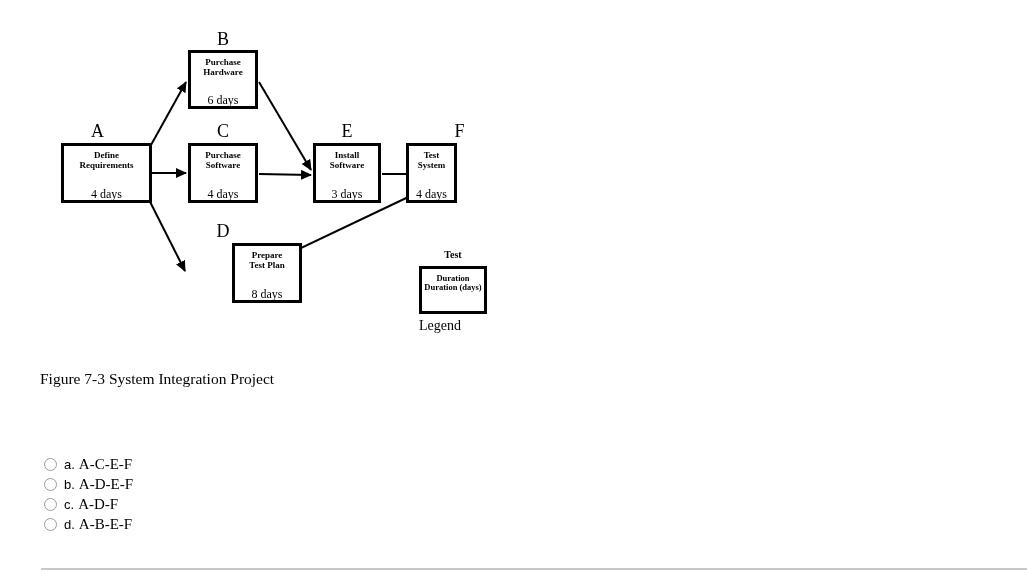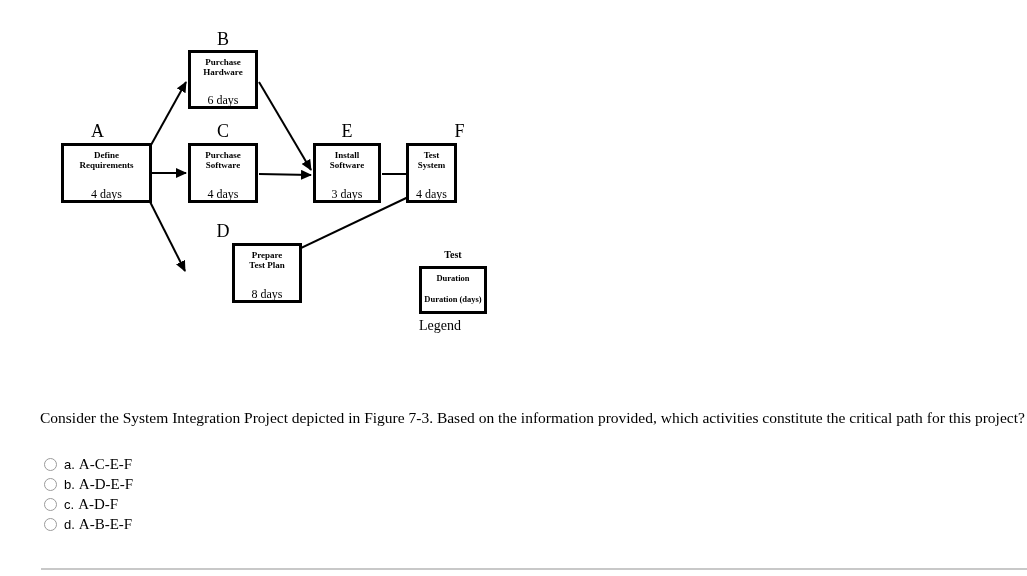--- a/index.html
+++ b/index.html
@@ -62,21 +62,21 @@
     align-items: center;
     text-align: center;
   }
   .legend-row {
     font-weight: bold;
     font-size: 8.5px;
     line-height: 9px;
     font-family: "Liberation Serif", serif;
   }
   .legend-row.top { padding-top: 5px; }
-  .legend-row.bottom { padding-bottom: 7px; }
+  .legend-row.bottom { padding-bottom: 21px; }
   .legend-caption {
     position: absolute;
     font-size: 14px;
     font-family: "Liberation Serif", serif;
   }
   
   .figure-caption {
     position: absolute;
     left: 40px;
     top: 370px;
@@ -181,21 +181,21 @@
     <div class="node-duration">4 days</div>
   </div>
 
   <div class="legend-title" style="left:419px; top:249px; width:68px;">Test</div>
   <div class="legend-box" style="left:419px; top:266px; width:68px; height:48px;">
     <div class="legend-row top">Duration</div>
     <div class="legend-row bottom">Duration (days)</div>
   </div>
   <div class="legend-caption" style="left:419px; top:318px; width:68px;">Legend</div>
 
-  <div class="question-text">Consider the System Integration Project depicted in Figure 7-3. Based on the information provided, which activities constitute the critical path for this project?</div>
+  <div class="figure-caption">Figure 7-3 System Integration Project</div>
 
   <div class="options">
     <div class="option-row">
       <span class="radio"></span>
       <span class="option-letter">a.</span>
       <span class="option-path">A-C-E-F</span>
     </div>
     <div class="option-row">
       <span class="radio"></span>
       <span class="option-letter">b.</span>

